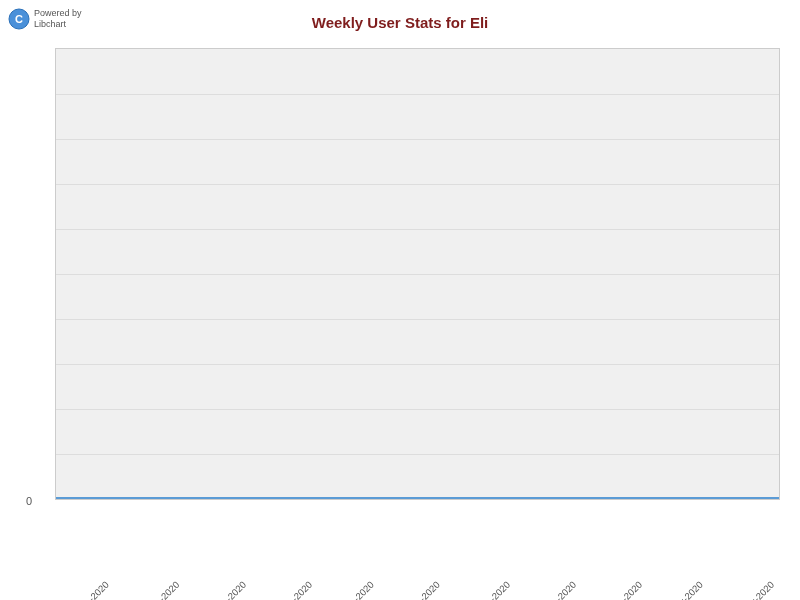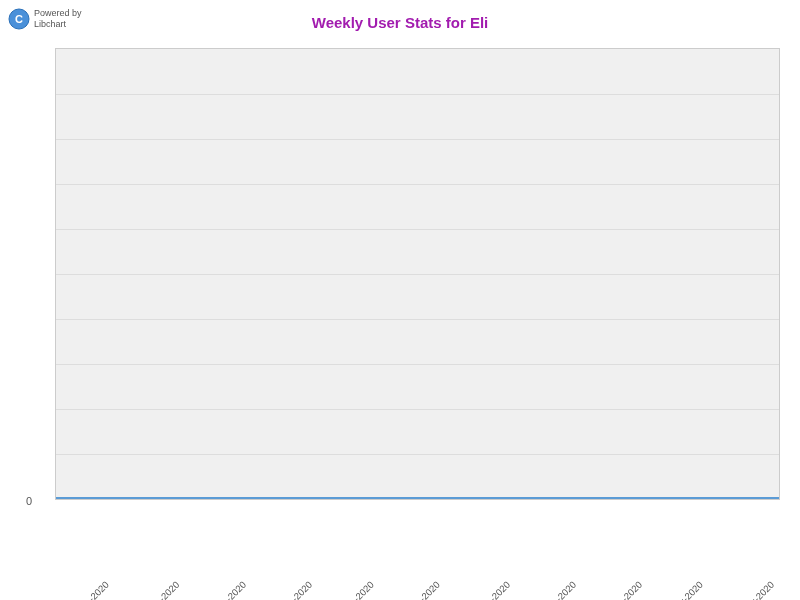--- a/index.html
+++ b/index.html
@@ -34,21 +34,21 @@
       line-height: 1.2;
     }
     .chart-title {
       position: absolute;
       top: 14px;
       left: 0;
       right: 0;
       text-align: center;
       font-size: 15px;
       font-weight: bold;
-      color: #a21caf;
+      color: #7f1d1d;
     }
     .chart-area {
       position: absolute;
       top: 48px;
       left: 55px;
       right: 20px;
       bottom: 100px;
       background: #f0f0f0;
       border: 1px solid #ccc;
     }

